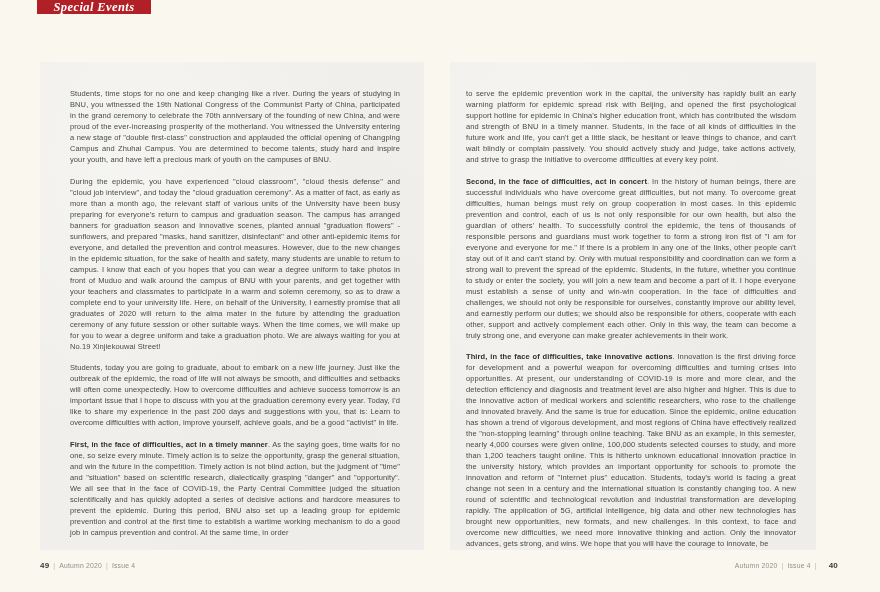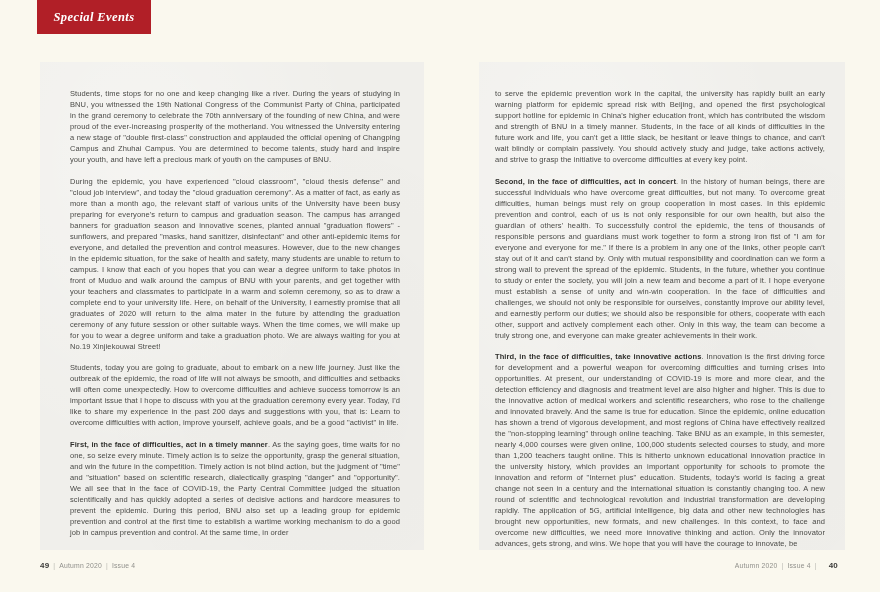--- a/index.html
+++ b/index.html
@@ -10,40 +10,40 @@
   *{margin:0;padding:0;box-sizing:border-box;}
   html,body{width:880px;height:592px;}
   body{
     position:relative;
     width:880px;height:592px;
     background:var(--canvas-bg);
     font-family:"Liberation Sans",sans-serif;
     overflow:hidden;
   }
   .banner{
-    position:absolute;left:37px;top:0;width:114px;height:34px;
+    position:absolute;left:37px;top:0;width:114px;height:14px;
     background:var(--banner-bg);
     display:flex;align-items:center;justify-content:center;
   }
   .banner span{
     font-family:"Liberation Serif",serif;
     font-style:italic;font-weight:bold;
     font-size:12.5px;color:var(--banner-text);
     letter-spacing:0.4px;
   }
   .page{
     position:absolute;top:62px;height:488px;
     background:
       radial-gradient(ellipse at 25% 20%, rgba(255,255,255,0.35), rgba(255,255,255,0) 55%),
       radial-gradient(ellipse at 75% 70%, rgba(0,0,0,0.015), rgba(0,0,0,0) 60%),
       var(--page-bg);
     overflow:hidden;
   }
   .page-left{left:40px;width:384px;padding:26px 24px 0 30px;}
-  .page-right{left:479px;width:366px;padding:26px 20px 0 16px;}
+  .page-right{left:450px;width:366px;padding:26px 20px 0 16px;}
   .page p{
     font-size:7.5px;line-height:11px;
     color:var(--body-text);
     text-align:justify;
     letter-spacing:0.1px;
     margin-bottom:10.7px;
   }
   .page p b{color:var(--lead-text);font-weight:bold;}
   .footer{
     position:absolute;top:561px;

